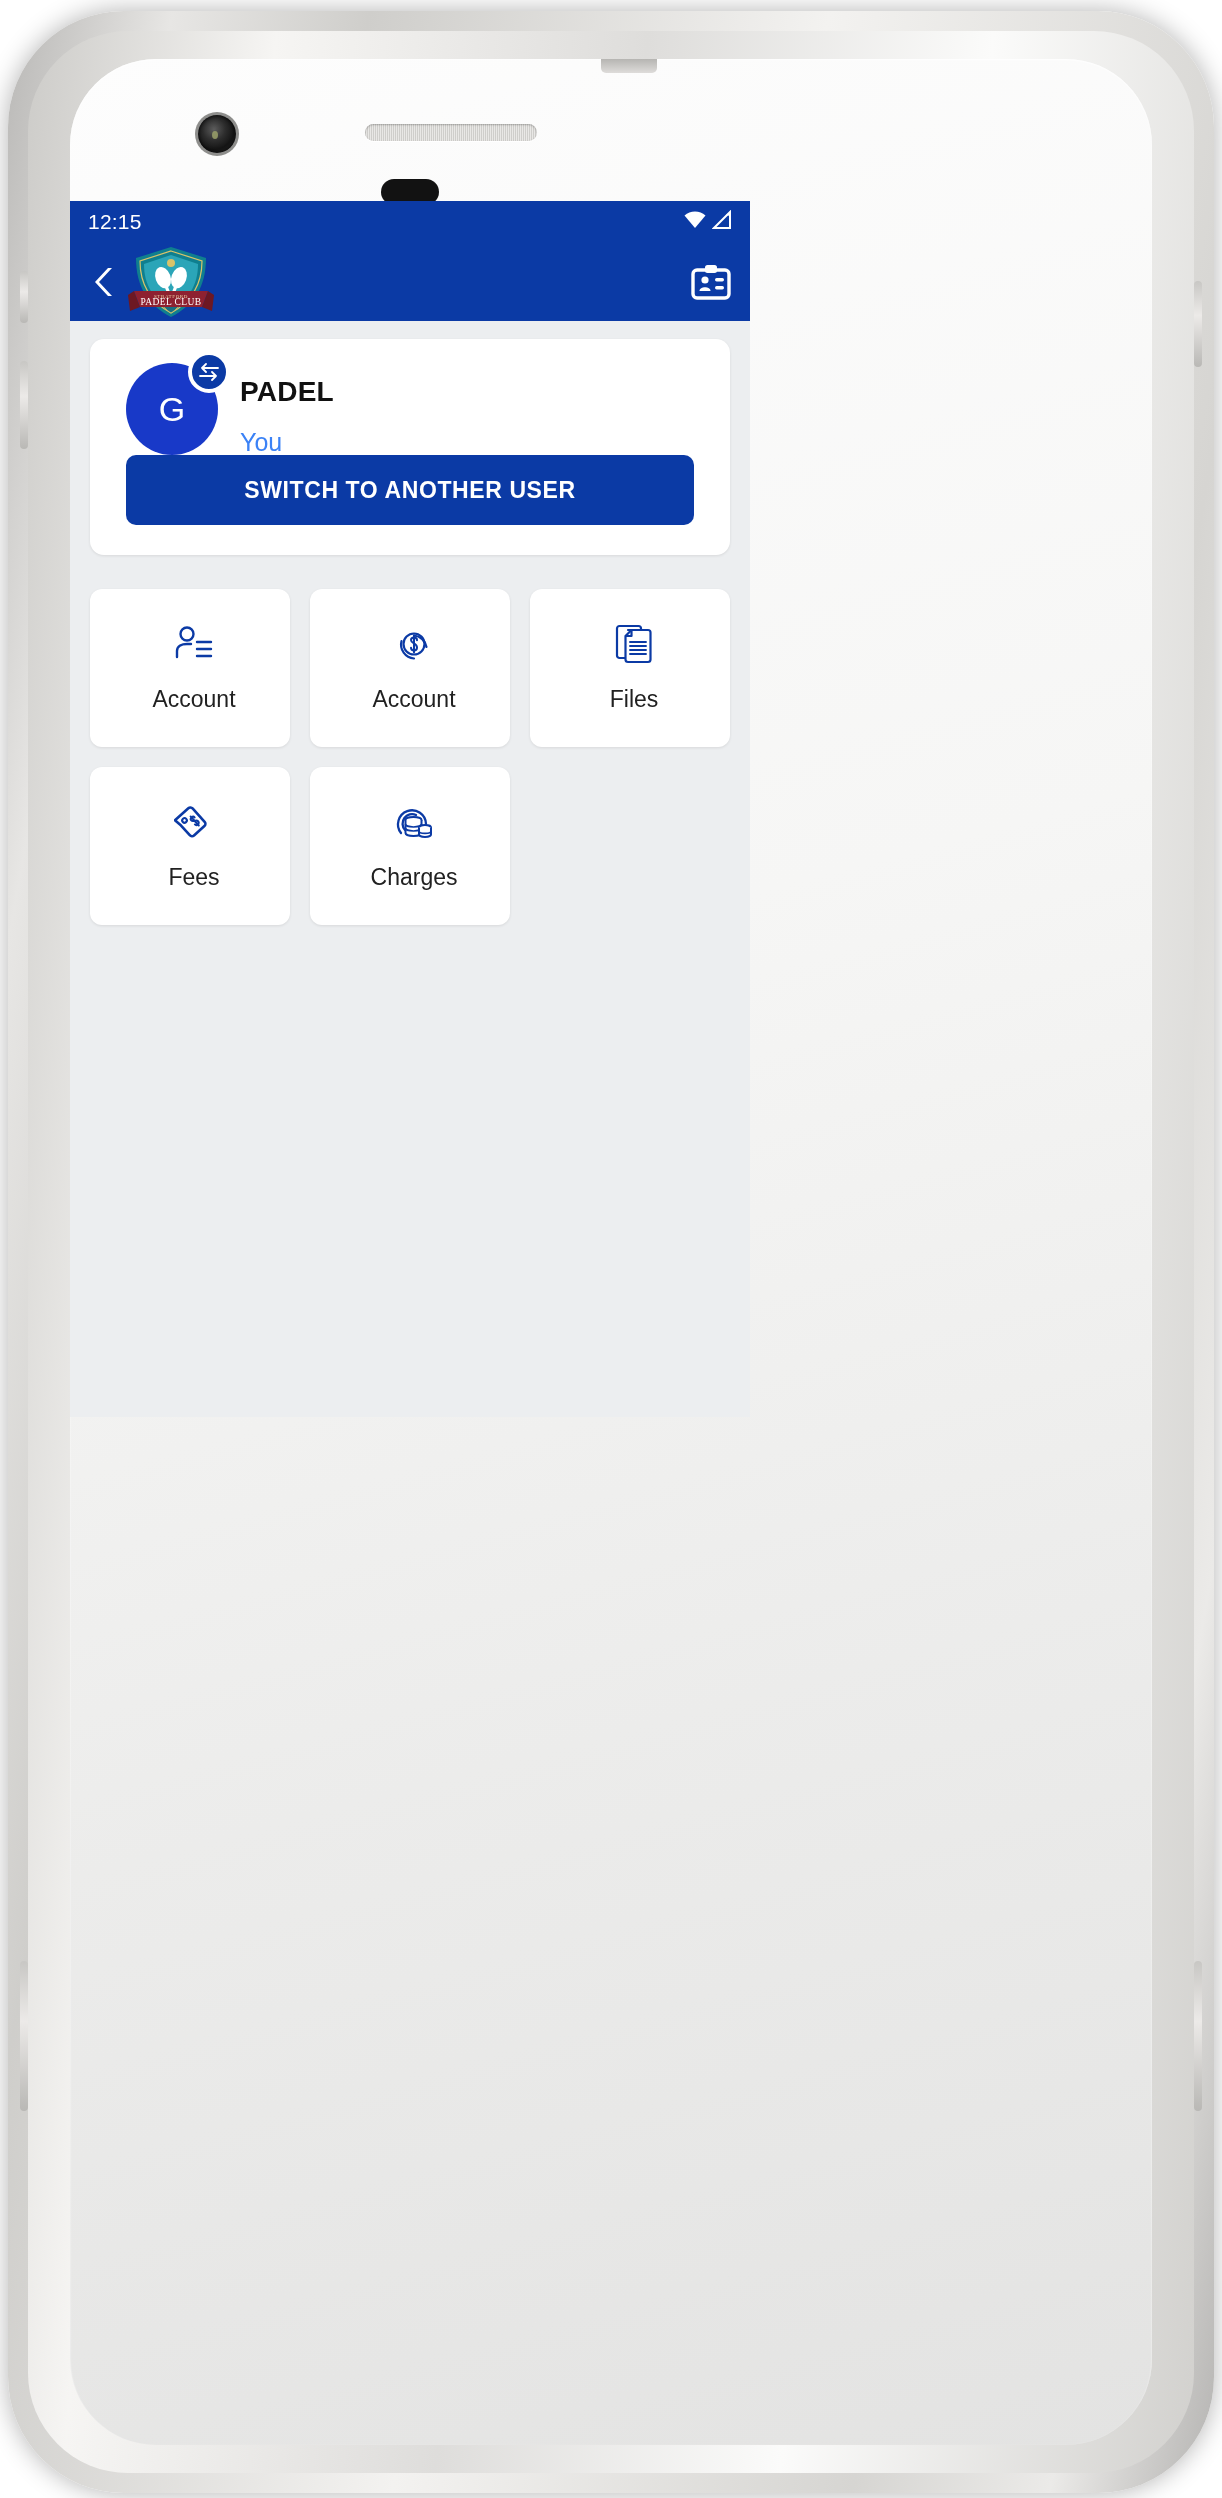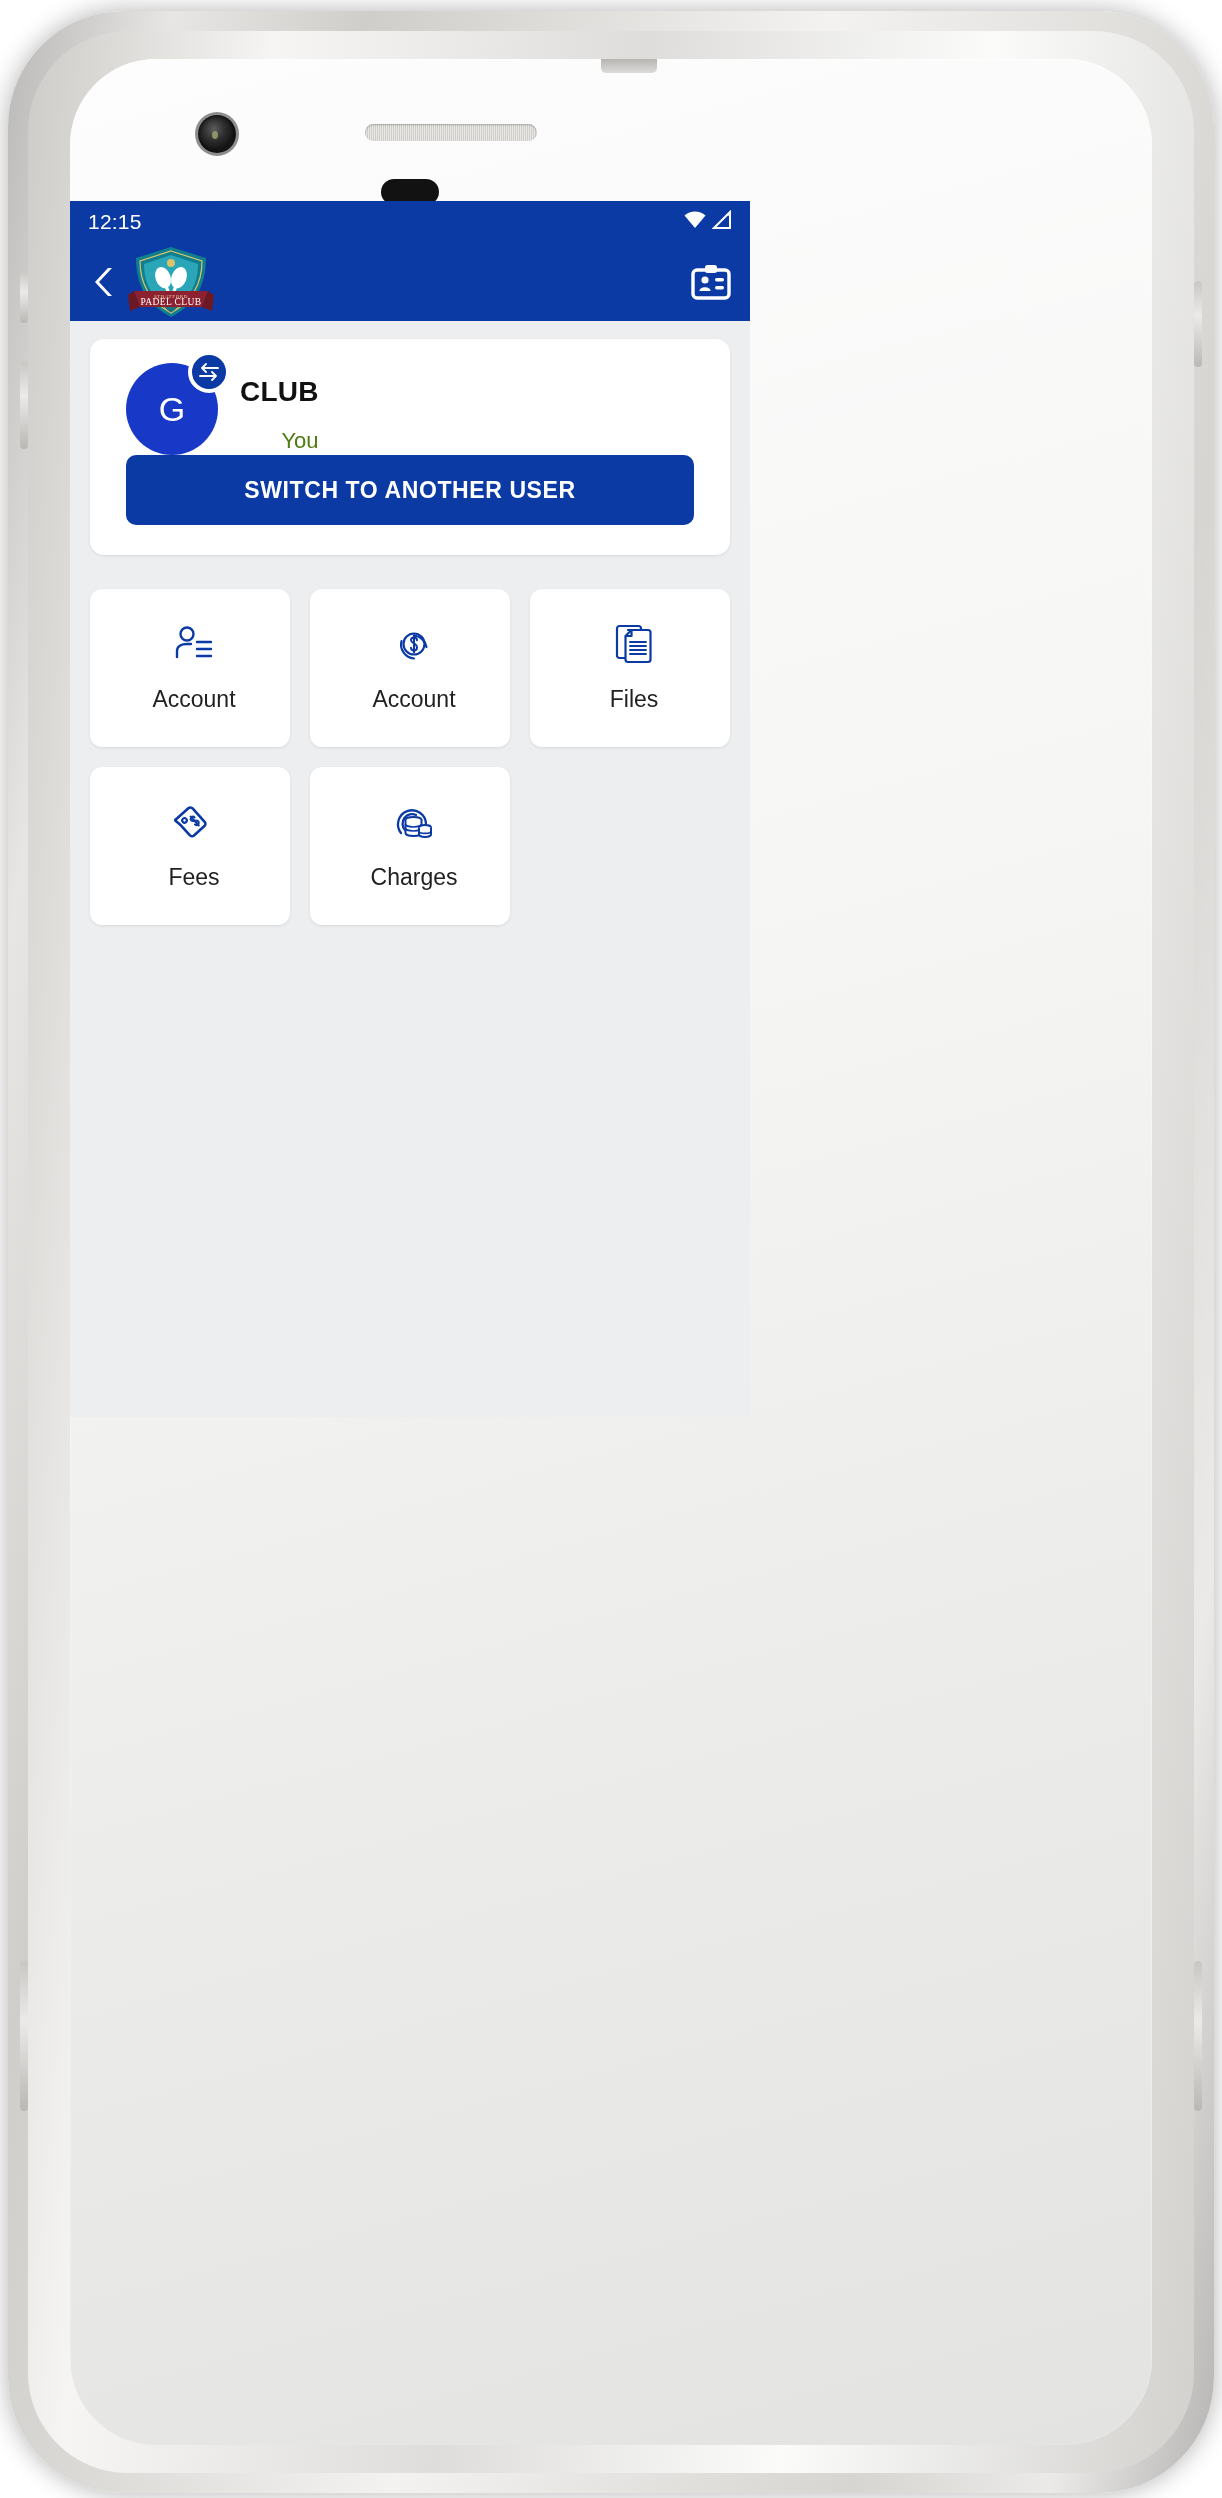--- a/index.html
+++ b/index.html
@@ -243,25 +243,24 @@
     padding-top: 14px;
   }
   .user-name {
     font-size: 28px;
     font-weight: bold;
     color: #111111;
     letter-spacing: 0.2px;
     line-height: 1.1;
   }
   .user-sub {
-    font-size: 22px;
-    color: #4d7c0f;
+    font-size: 25px;
+    color: #3b82f6;
     margin-top: 22px;
     line-height: 1;
-    text-align: right;
   }
   .switch-btn {
     width: 100%;
     height: 70px;
     border: none;
     border-radius: 10px;
     background: #0b3aa5;
     color: #ffffff;
     font-size: 23px;
     font-weight: bold;
@@ -399,21 +398,21 @@
                 <div class="avatar-wrap">
                   <div class="avatar">G</div>
                   <div class="avatar-badge">
                     <svg width="22" height="18" viewBox="0 0 22 18">
                       <path d="M20 5 L4 5 M8 1 L4 5 L8 9" fill="none" stroke="#ffffff" stroke-width="1.8" stroke-linecap="round" stroke-linejoin="round"></path>
                       <path d="M2 13 L18 13 M14 9 L18 13 L14 17" fill="none" stroke="#ffffff" stroke-width="1.8" stroke-linecap="round" stroke-linejoin="round"></path>
                     </svg>
                   </div>
                 </div>
                 <div class="user-texts">
-                  <div class="user-name">CLUB</div>
+                  <div class="user-name">PADEL</div>
                   <div class="user-sub">You</div>
                 </div>
               </div>
               <button class="switch-btn">SWITCH TO ANOTHER USER</button>
             </div>
 
             <div class="tile-grid">
 
               <div class="tile">
                 <div class="tile-icon">

